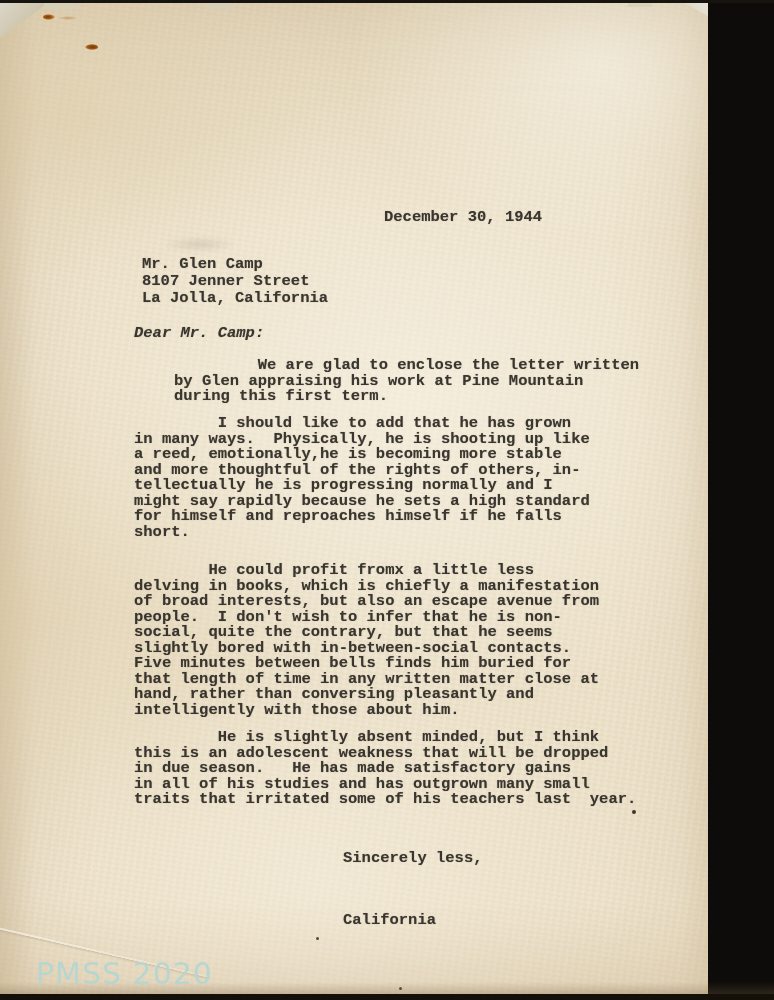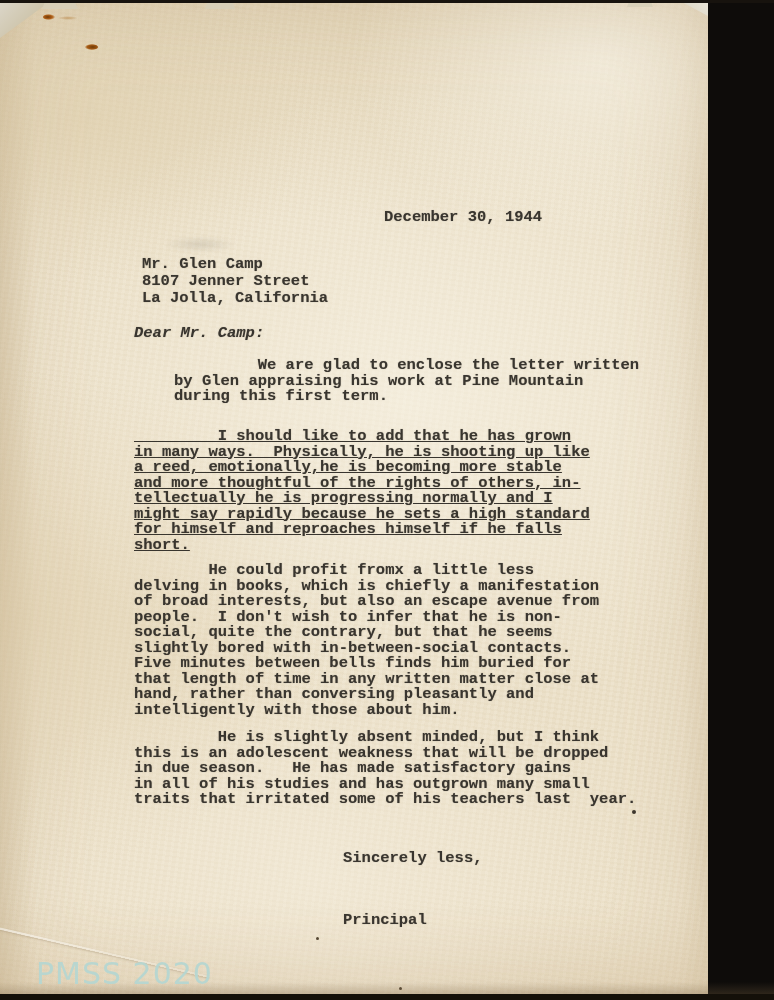--- a/index.html
+++ b/index.html
@@ -78,21 +78,21 @@
     font-weight:bold;
     color:rgba(48,45,39,0.92);
     text-shadow:0 0 1px rgba(62,56,44,0.45);
     white-space:pre;
     z-index:10;
   }
   .date       { left:384px; top:210px; }
   .address    { left:142px; top:256px; line-height:17px; }
   .salutation { left:134px; top:326px;font-style:italic; }
   .para-1     { left:126px; top:358px;margin-left:48px; }
-  .para-2     { left:134px; top:429px;text-decoration:underline; }
+  .para-2     { left:134px; top:416px; }
   .para-3     { left:134px; top:563px; }
   .para-4     { left:134px; top:730px; }
   .closing    { left:134px; top:819px; }
   .signoff    { left:343px; top:851px; }
   .signature  { left:343px; top:913px; }
 
   .watermark {
     position:absolute; left:36px; top:916px;
     font-family:"DejaVu Sans", "Liberation Sans", sans-serif;
     font-size:30px; font-weight:normal;
@@ -150,19 +150,19 @@
 of broad interests, but also an escape avenue from
 people.  I don't wish to infer that he is non-
 social, quite the contrary, but that he seems
 slightly bored with in-between-social contacts.
 Five minutes between bells finds him buried for
 that length of time in any written matter close at
 hand, rather than conversing pleasantly and
 intelligently with those about him.</div>
 
   <div class="text signoff">Sincerely less,</div>
-  <div class="text signature">Principal</div>
+  <div class="text signature">California</div>
 
   <div class="watermark">PMSS 2020</div>
 
   <div class="edge-bottom-shadow"></div>
   <div class="edge-bottom"></div>
 </div>
 
 </body></html>

